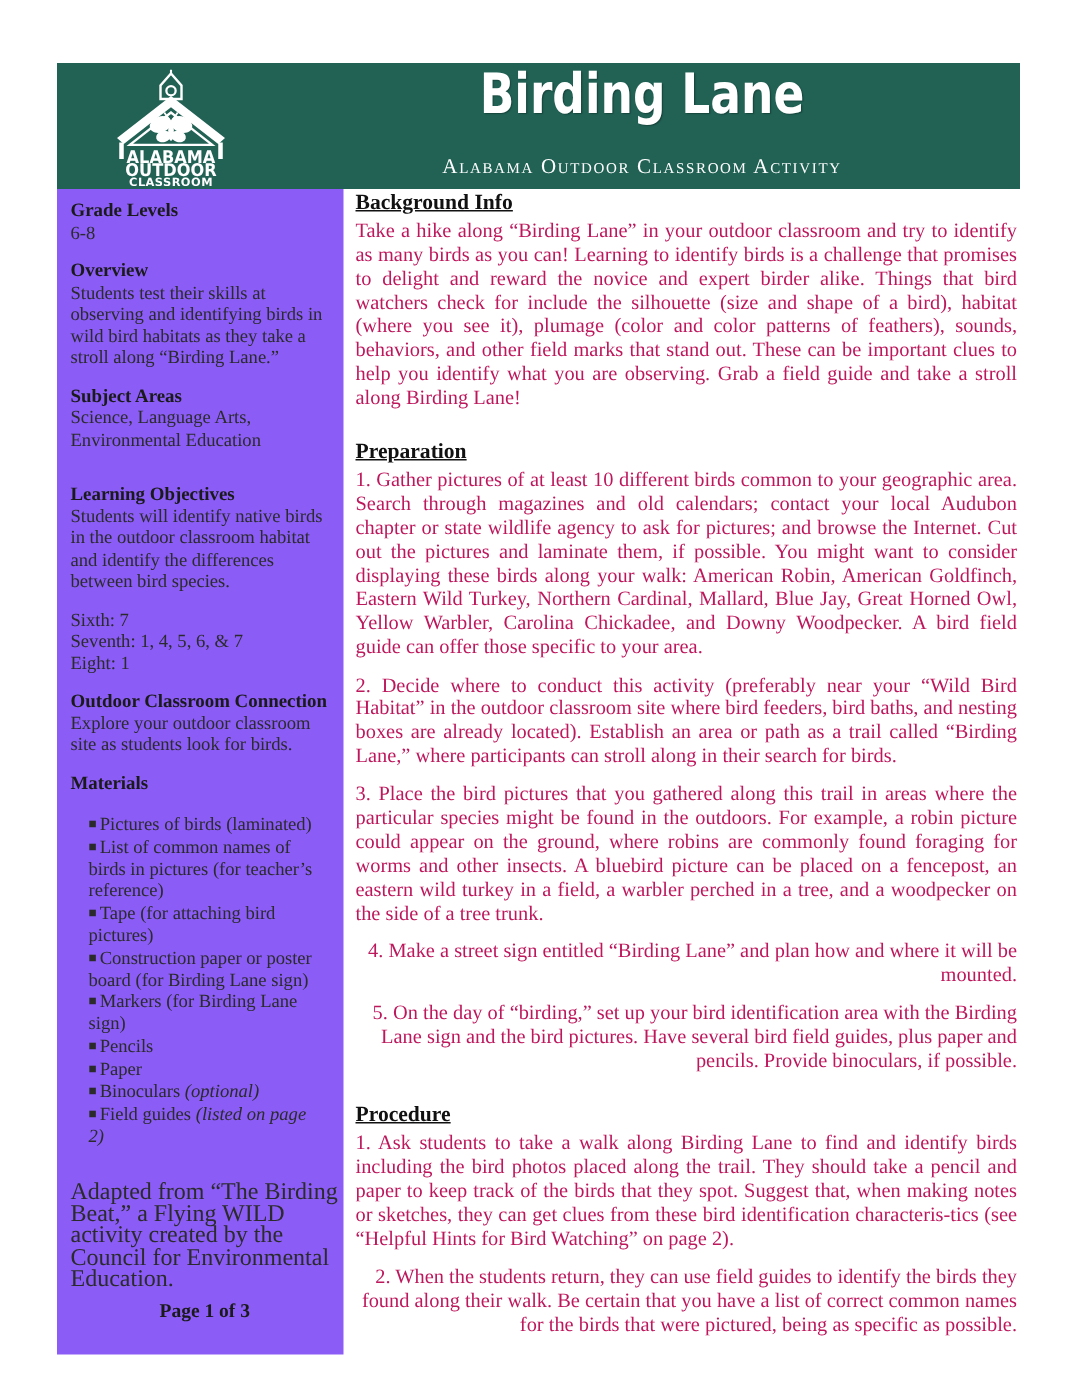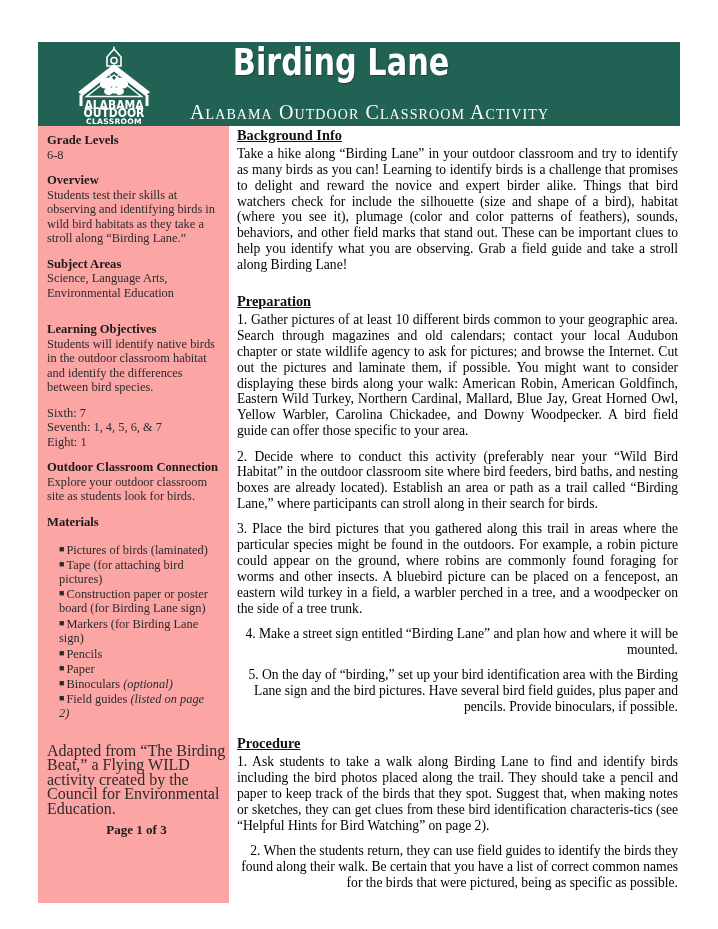--- a/index.html
+++ b/index.html
@@ -42,39 +42,40 @@
     flex: 0 0 152px;
   }
   .logo-svg {
     position: absolute;
     left: 50%;
     top: 4px;
     transform: translateX(-50%);
   }
   .title-wrap {
     flex: 1 1 auto;
+    text-align: center;
     padding-right: 14px;
     padding-bottom: 2px;
   }
   .main-title {
     font-family: "DejaVu Sans", sans-serif;
     font-weight: bold;
     font-size: 37px;
     line-height: 39px;
     color: #ffffff;
     letter-spacing: 0px;
     transform: scaleX(0.82);
     transform-origin: center;
     text-shadow: 1px 1px 1px rgba(0,0,0,0.30);
     white-space: nowrap;
   }
   .sub-title {
     font-family: "Liberation Serif", serif;
     font-variant: small-caps;
-    font-size: 20px;
+    font-size: 14px;
     line-height: 22px;
     color: #ffffff;
     letter-spacing: 1.1px;
     margin-top: 19px;
     white-space: nowrap;
   }
 
   
   .body-area {
     position: absolute;
@@ -82,21 +83,21 @@
     top: 84px;
     width: 642px;
     height: 778px;
   }
   .sidebar {
     position: absolute;
     left: 0;
     top: 0;
     width: 191px;
     height: 777px;
-    background: #fca5a5;
+    background: #8b5cf6;
     box-sizing: border-box;
     padding: 7px 3px 0 9px;
   }
   .content {
     position: absolute;
     left: 199px;
     top: 0;
     width: 443px;
     box-sizing: border-box;
     padding-right: 2px;
@@ -148,21 +149,21 @@
     line-height: 17px;
     color: #111111;
     text-decoration: underline;
     margin: 0 0 1px 0;
     display: inline-block;
   }
   .c-head-wrap { margin: 0 0 1px 0; font-family: Liberation Serif, serif; }
   .c-para {
     font-size: 13.6px;
     line-height: 15.85px;
-    color: #000000;
+    color: #be185d;
     text-align: justify;
     margin: 0 0 9.5px 0;
     hyphens: none;
   }
   .c-para.last { margin-bottom: 12px; }
   .c-para.nojust { text-align: right; }
   .sec-gap { height: 10px; }
 </style>
 </head>
 <body>
@@ -248,20 +249,21 @@
       <div>
         <div class="sb-head">Outdoor Classroom Connection</div>
         <div class="sb-text">Explore your outdoor classroom site as students look for birds.</div>
       </div>
       <div class="sb-gap"></div>
 
       <div>
         <div class="sb-head">Materials</div>
         <div class="sb-list">
           <span class="li"><span class="bullet">■</span><span>Pictures of birds (laminated)</span><span class="it"></span></span>
+          <span class="li"><span class="bullet">■</span><span>List of common names of birds in pictures (for teacher’s reference)</span><span class="it"></span></span>
           <span class="li"><span class="bullet">■</span><span>Tape (for attaching bird pictures)</span><span class="it"></span></span>
           <span class="li"><span class="bullet">■</span><span>Construction paper or poster board (for Birding Lane sign)</span><span class="it"></span></span>
           <span class="li"><span class="bullet">■</span><span>Markers (for Birding Lane sign)</span><span class="it"></span></span>
           <span class="li"><span class="bullet">■</span><span>Pencils</span><span class="it"></span></span>
           <span class="li"><span class="bullet">■</span><span>Paper</span><span class="it"></span></span>
           <span class="li"><span class="bullet">■</span><span>Binoculars </span><span class="it">(optional)</span></span>
           <span class="li"><span class="bullet">■</span><span>Field guides </span><span class="it">(listed on page 2)</span></span>
         </div>
       </div>
       <div class="sb-gap"></div>

